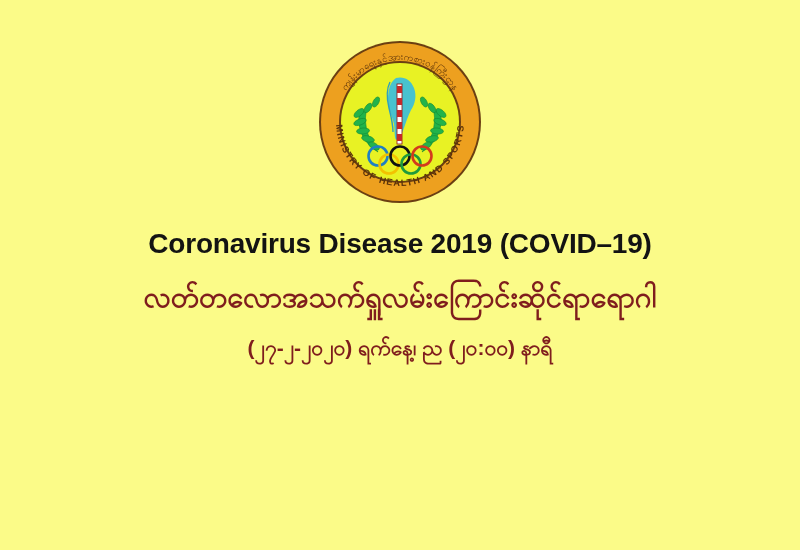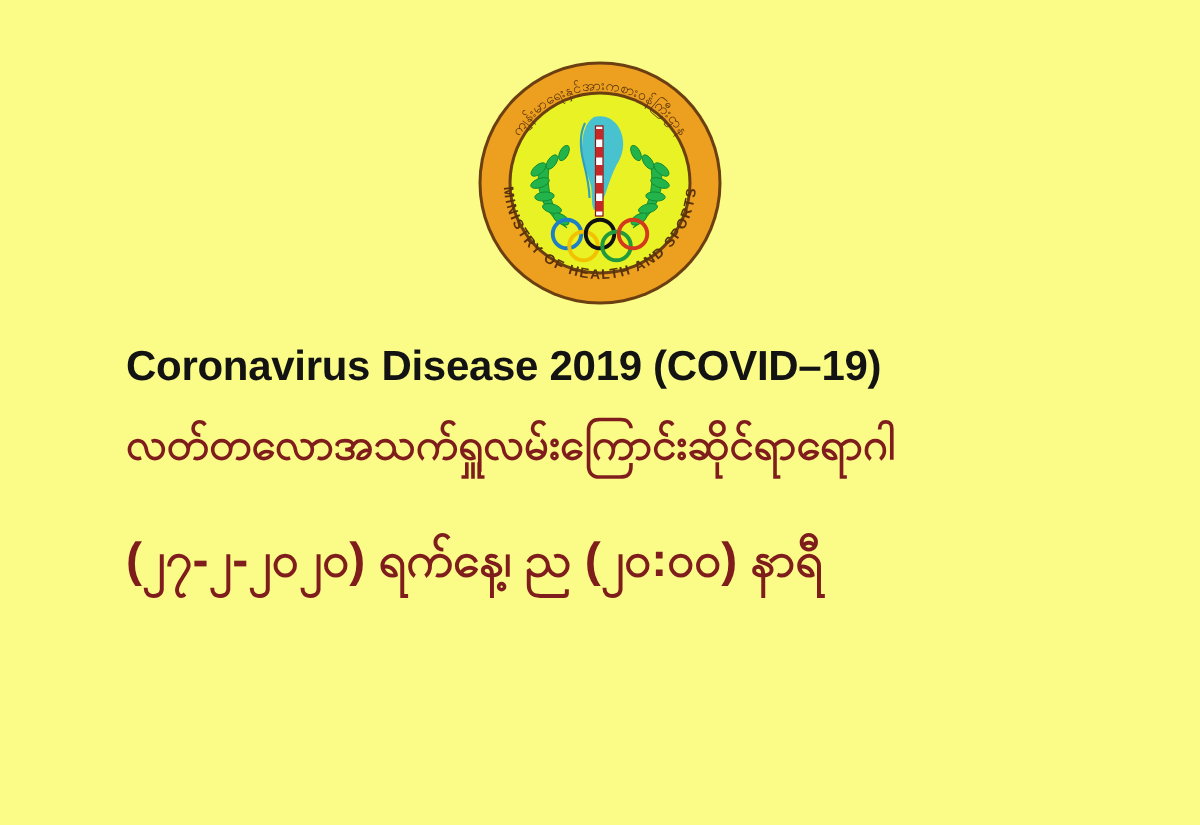--- a/index.html
+++ b/index.html
@@ -28,20 +28,21 @@
     position: relative;
     width: 168px;
     height: 168px;
     margin-top: 38px;
   }
   .logo-svg { display: block; width: 168px; height: 168px; }
 
   
   .text-block {
     width: 632px;
+    text-align: center;
     margin-top: 22px;
   }
   .title-en {
     font-family: "Liberation Sans", sans-serif;
     font-size: 28px;
     font-weight: bold;
     color: #131313;
     letter-spacing: -0.2px;
     line-height: 1.15;
     white-space: nowrap;
@@ -49,21 +50,21 @@
   .line-mm {
     font-family: "Liberation Sans", "DejaVu Sans", sans-serif;
     font-size: 29px;
     font-weight: 600;
     color: #7f1d1d;
     line-height: 1.5;
     white-space: nowrap;
   }
   .line-mm.l1 { margin-top: 16px; font-size: 29px; }
   .line-mm.l2 { margin-top: 10px; font-size: 29px; }
-  .line-mm.l3 { margin-top: 29px; font-size: 32px; }
+  .line-mm.l3 { margin-top: 12px; font-size: 21px; }
 </style>
 </head>
 <body>
 
 <div class="page">
 
   <div class="logo-wrap">
     <svg class="logo-svg" viewBox="0 0 168 168" xmlns="http://www.w3.org/2000/svg">
       <defs>
         <path id="arcBottom" d="M 20,84 A 64,64 0 0 0 148,84"></path>

